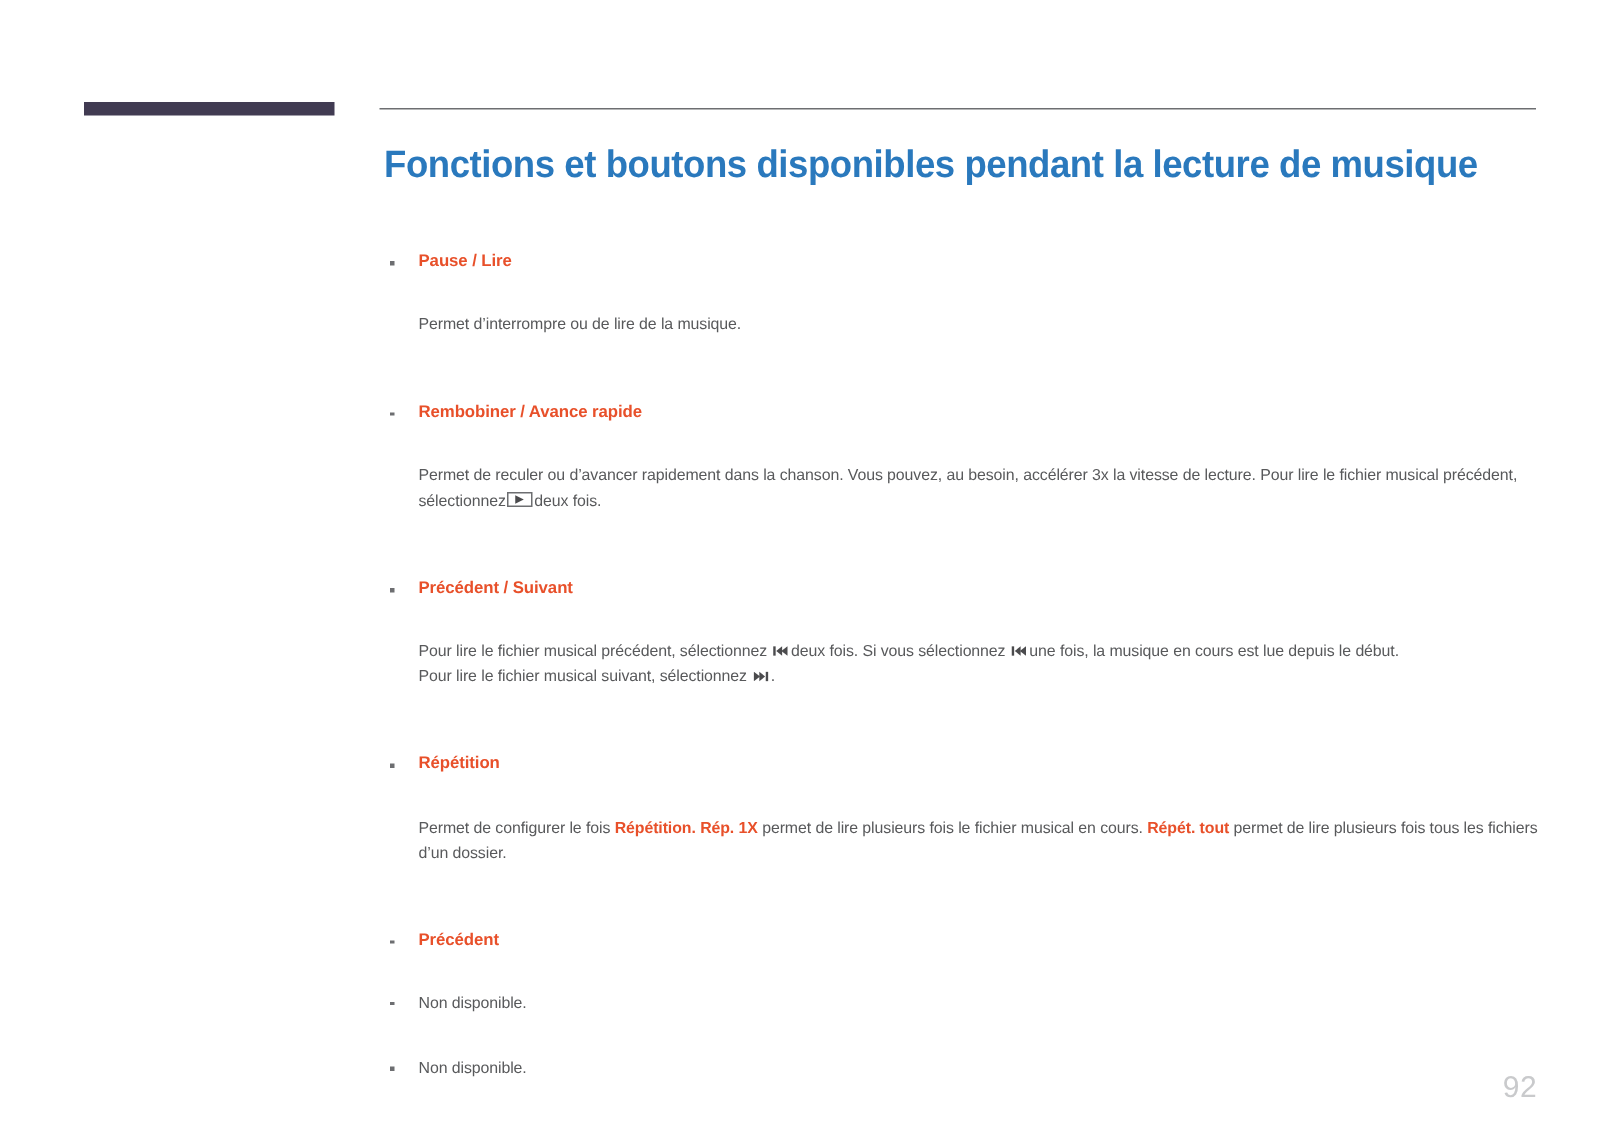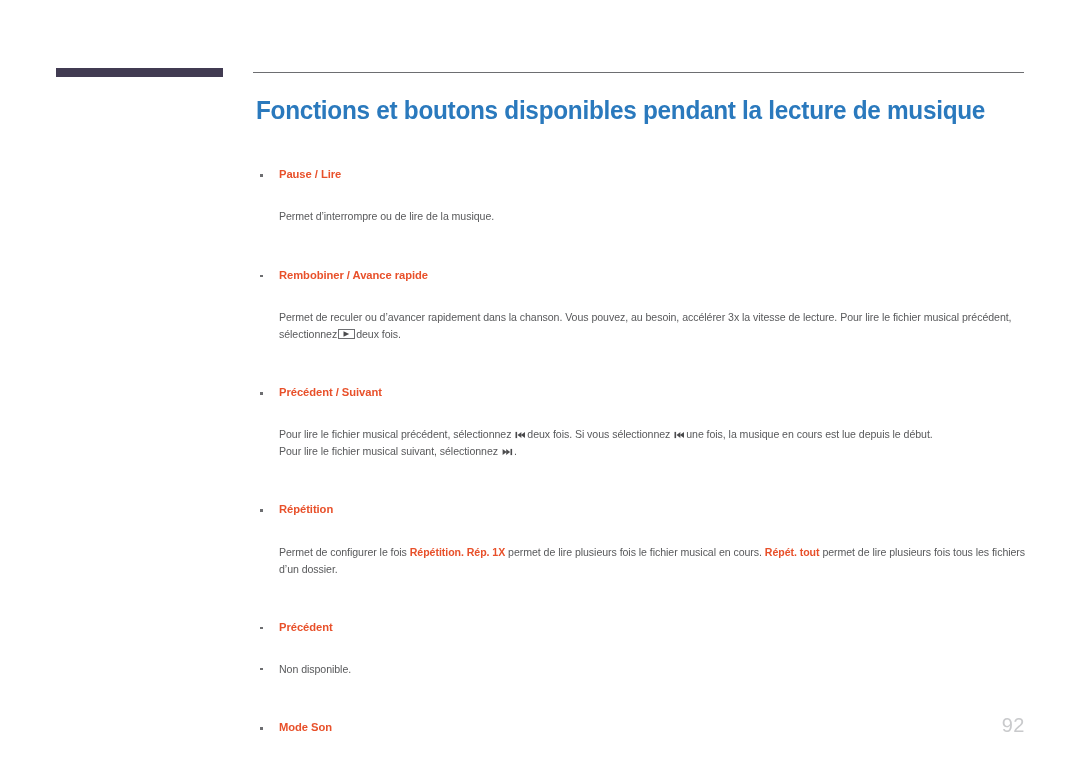--- a/index.html
+++ b/index.html
@@ -215,21 +215,20 @@
 
     <li>
       <span class="bullet-dot"></span>
       <div class="item-desc">
         <p><span>Non disponible.</span></p>
       </div>
     </li>
 
     <li>
       <span class="bullet-dot"></span>
-      <span class="item-label">Mode Son</span>
       <div class="item-desc">
         <p><span>Non disponible.</span></p>
       </div>
     </li>
 
   </ul>
 </div>
 
 <div class="page-number">92</div>
 

